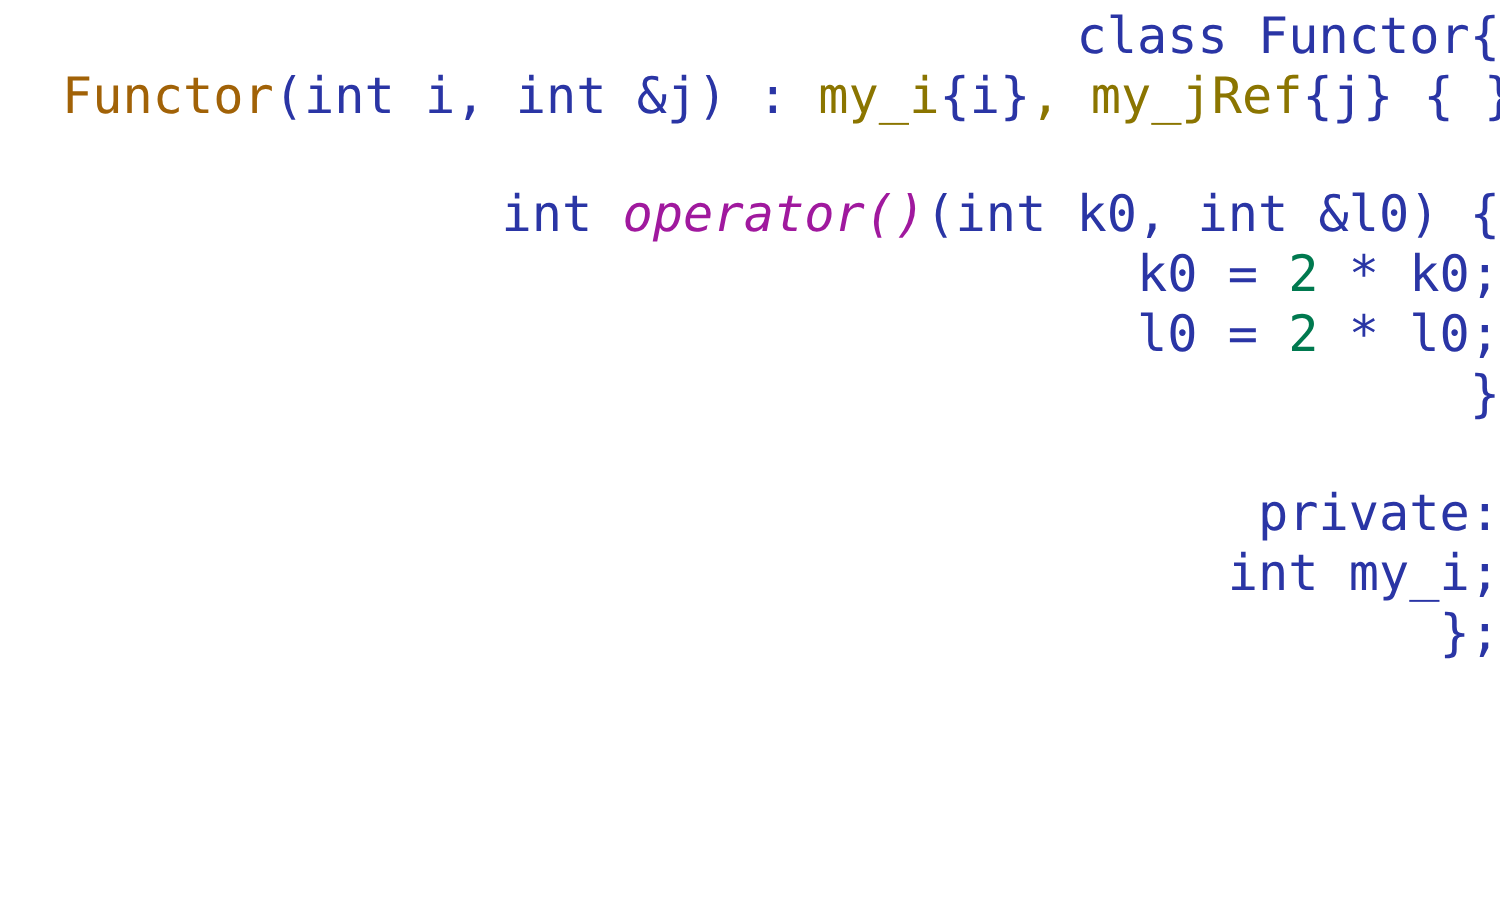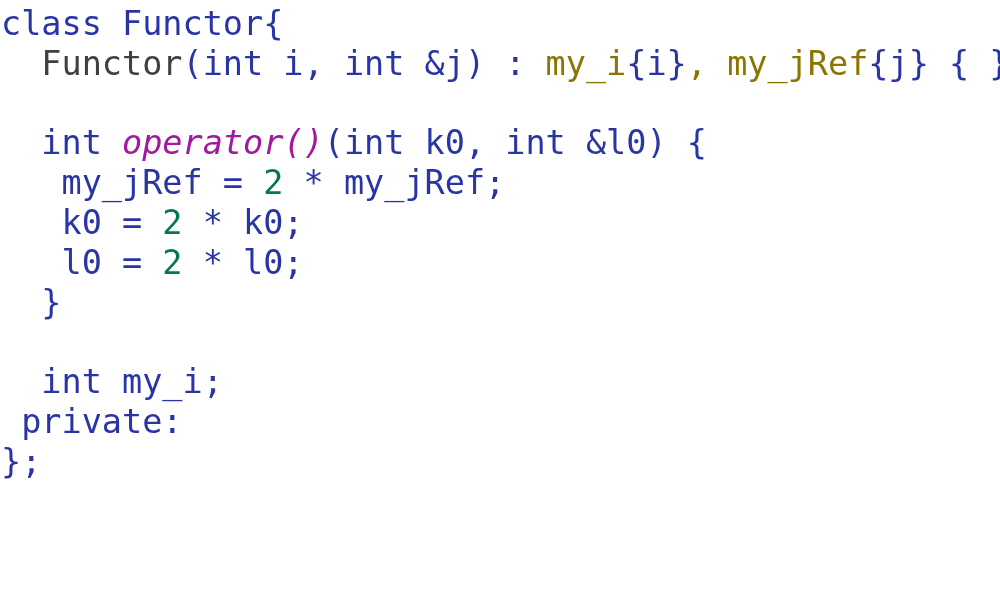--- a/index.html
+++ b/index.html
@@ -38,35 +38,34 @@
   .code-line.blank {
     color: transparent;
   }
   .tok {
     white-space: pre;
     font-family: inherit;
     font-size: inherit;
   }
   .tok-plain    { color: #2a35a5; }
   .tok-member   { color: #8b7500; }
-  .tok-ctor     { color: #404040; }
+  .tok-ctor     { color: #a16207; }
   .tok-operator { color: #a0199e; font-style: italic; }
   .tok-return   { color: #a0199e; }
   .tok-number   { color: #00794f; }
   .tok-punct    { color: #2a35a5; }
 </style>
 </head>
 <body style="background: rgb(255, 255, 255);">
 
-<div id="code-listing" style="background: rgb(255, 255, 255);">
+<div id="code-listing" style="background: rgb(255, 255, 255); text-align: right;">
     <div class="code-line"><span class="tok tok-plain">class Functor{</span></div>
     <div class="code-line"><span class="tok tok-plain">  </span><span class="tok tok-ctor">Functor</span><span class="tok tok-plain">(int i, int &amp;j) : </span><span class="tok tok-member">my_i</span><span class="tok tok-punct">{i}</span><span class="tok tok-member">, </span><span class="tok tok-member">my_jRef</span><span class="tok tok-punct">{j}</span><span class="tok tok-plain"> { }</span></div>
     <div class="code-line blank">&nbsp;</div>
     <div class="code-line"><span class="tok tok-plain">  int </span><span class="tok tok-operator">operator</span><span class="tok tok-operator">()</span><span class="tok tok-plain">(int k0, int &amp;l0) {</span></div>
-    <div class="code-line"><span class="tok tok-plain">   my_jRef = </span><span class="tok tok-number">2</span><span class="tok tok-plain"> * my_jRef;</span></div>
     <div class="code-line"><span class="tok tok-plain">   k0 = </span><span class="tok tok-number">2</span><span class="tok tok-plain"> * k0;</span></div>
     <div class="code-line"><span class="tok tok-plain">   l0 = </span><span class="tok tok-number">2</span><span class="tok tok-plain"> * l0;</span></div>
     <div class="code-line"><span class="tok tok-plain">  }</span></div>
     <div class="code-line blank">&nbsp;</div>
+    <div class="code-line"><span class="tok tok-plain"> private:</span></div>
     <div class="code-line"><span class="tok tok-plain">  int my_i;</span></div>
-    <div class="code-line"><span class="tok tok-plain"> private:</span></div>
     <div class="code-line"><span class="tok tok-plain">};</span></div>
   </div>
 
 </body></html>

